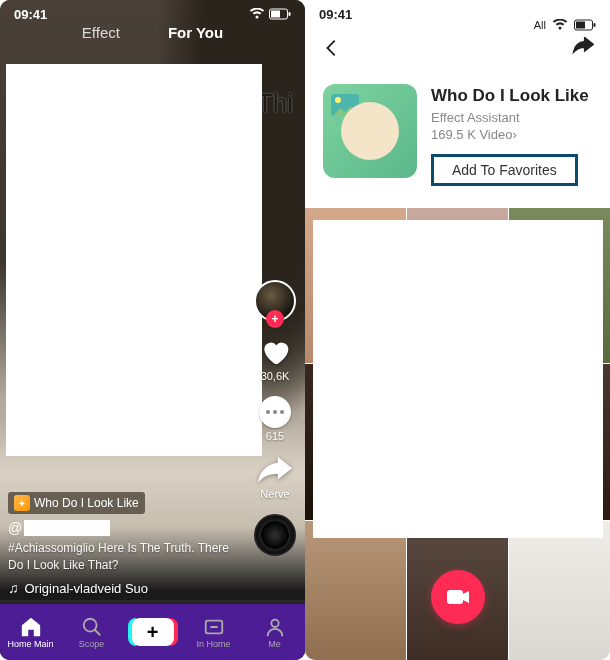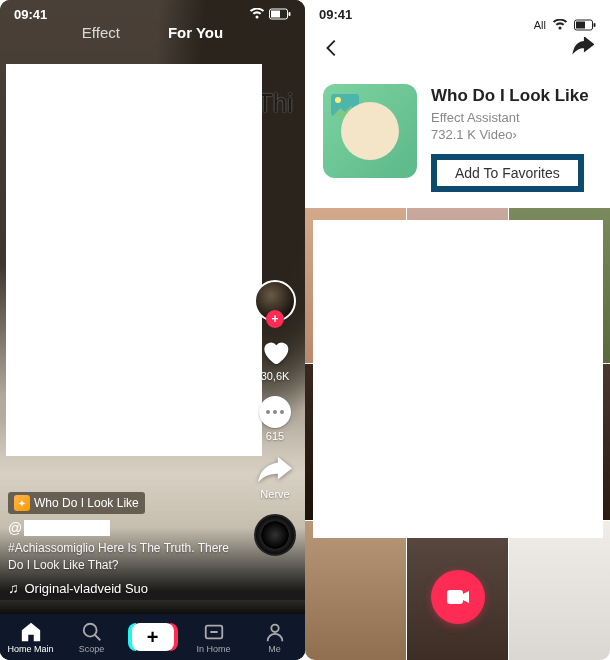--- a/index.html
+++ b/index.html
@@ -29,21 +29,21 @@
   .share-arrow-svg { width: 34px; height: 30px; fill: #fff; filter: drop-shadow(0 1px 2px rgba(0,0,0,0.4)); }
   .disc { width: 42px; height: 42px; border-radius: 50%; background: radial-gradient(circle, #333 0%, #000 50%, #222 52%, #000 80%, #333 100%); border: 2px solid #222; }
   .overlay-info { position: absolute; bottom: 64px; left: 8px; right: 70px; z-index: 11; color: #fff; }
   .effect-tag { display: inline-flex; align-items: center; gap: 4px; background: rgba(70,60,50,0.75); border-radius: 3px; padding: 3px 6px; font-size: 12px; margin-bottom: 6px; }
   .effect-icon-box { width: 16px; height: 16px; background: linear-gradient(135deg, #ffb74d, #ff9800); border-radius: 3px; display: flex; align-items: center; justify-content: center; font-size: 10px; }
   .username-row { display: flex; align-items: center; gap: 2px; font-size: 14px; margin-bottom: 4px; }
   .username-box { display: inline-block; width: 86px; height: 16px; background: #fff; }
   .caption { font-size: 12px; line-height: 1.4; color: rgba(255,255,255,0.95); margin-bottom: 6px; text-shadow: 0 1px 2px rgba(0,0,0,0.4); }
   .sound-row { display: flex; align-items: center; gap: 6px; font-size: 13px; color: #fff; text-shadow: 0 1px 2px rgba(0,0,0,0.4); }
   .note-icon { font-size: 14px; }
-  .bottom-nav { position: absolute; bottom: 0; left: 0; right: 0; height: 46px; background: #0f172a; display: flex; justify-content: space-around; align-items: center; z-index: 20; }
+  .bottom-nav { position: absolute; bottom: 0; left: 0; right: 0; height: 56px; background: #4c1d95; display: flex; justify-content: space-around; align-items: center; z-index: 20; }
   .nav-item { display: flex; flex-direction: column; align-items: center; gap: 1px; color: #aaa; font-size: 9px; flex: 1; }
   .nav-item.active { color: #fff; }
   .nav-icon-svg { width: 22px; height: 22px; fill: currentColor; }
   .create-btn { width: 42px; height: 28px; background: #fff; border-radius: 8px; display: flex; align-items: center; justify-content: center; position: relative; }
   .create-btn::before { content: ""; position: absolute; left: -4px; top: 0; bottom: 0; width: 8px; background: #25f4ee; border-radius: 8px 0 0 8px; z-index: -1; }
   .create-btn::after { content: ""; position: absolute; right: -4px; top: 0; bottom: 0; width: 8px; background: #fe2c55; border-radius: 0 8px 8px 0; z-index: -1; }
   .create-plus { color: #000; font-size: 20px; font-weight: 700; }
 
   
   .phone-right { background: #fff; }
@@ -55,21 +55,21 @@
   .effect-header { position: absolute; top: 84px; left: 0; right: 0; padding: 0 18px; display: flex; gap: 14px; z-index: 10; }
   .effect-thumb { width: 94px; height: 94px; border-radius: 12px; background: linear-gradient(135deg, #7dd3a0 0%, #5cb88a 100%); display: flex; align-items: center; justify-content: center; position: relative; overflow: hidden; }
   .thumb-inner { width: 58px; height: 58px; background: #f4e4c8; border-radius: 50%; position: relative; }
   .thumb-pic { position: absolute; top: 10px; left: 8px; width: 28px; height: 22px; background: #4db6ac; border-radius: 3px; }
   .thumb-pic::before { content: ""; position: absolute; top: 3px; left: 4px; width: 6px; height: 6px; background: #fff176; border-radius: 50%; }
   .thumb-pic::after { content: ""; position: absolute; bottom: 0; left: 2px; right: 2px; height: 10px; background: #81c784; clip-path: polygon(0 100%, 30% 20%, 50% 60%, 75% 0, 100% 100%); }
   .effect-meta { flex: 1; padding-top: 2px; }
   .effect-title { font-size: 17px; font-weight: 600; color: #222; margin-bottom: 4px; }
   .effect-author { font-size: 13px; color: #888; margin-bottom: 2px; }
   .effect-count { font-size: 13px; color: #888; margin-bottom: 12px; }
-  .fav-btn { display: inline-block; border: 6px solid #0c4a6e; padding: 5px 18px; font-size: 14px; color: #333; background: #fff; }
+  .fav-btn { display: inline-block; border: 3px solid #0c4a6e; padding: 5px 18px; font-size: 14px; color: #333; background: #fff; }
   .grid-wrap { position: absolute; top: 208px; left: 0; right: 0; bottom: 0; overflow: hidden; }
   .grid { display: grid; grid-template-columns: repeat(3, 1fr); gap: 1px; }
   .tile { width: 100%; aspect-ratio: 0.65; background: #888; position: relative; overflow: hidden; }
   .t1 { background: linear-gradient(to bottom, #d4a88a 0%, #b8896a 100%); }
   .t2 { background: linear-gradient(to bottom, #c9a89e 0%, #a8857a 100%); }
   .t3 { background: linear-gradient(to bottom, #7a8a5c 0%, #5a6a3c 100%); }
   .t4 { background: linear-gradient(to bottom, #3a2820 0%, #1a1108 100%); }
   .t5 { background: linear-gradient(to bottom, #c4a48c 0%, #9a7a62 100%); }
   .t6 { background: linear-gradient(to bottom, #4a3830 0%, #2a1a10 100%); }
   .t7 { background: linear-gradient(to bottom, #b89878 0%, #8a6a4a 100%); }
@@ -218,21 +218,21 @@
     </div>
 
     <div class="effect-header">
       <div class="effect-thumb">
         <div class="thumb-pic"></div>
         <div class="thumb-inner"></div>
       </div>
       <div class="effect-meta">
         <div class="effect-title">Who Do I Look Like</div>
         <div class="effect-author">Effect Assistant</div>
-        <div class="effect-count">732.1 K Video›</div>
+        <div class="effect-count">169.5 K Video›</div>
         <div class="fav-btn">Add To Favorites</div>
       </div>
     </div>
 
     <div class="grid-wrap">
       <div class="grid">
         <div class="tile t1"></div>
         <div class="tile t2"></div>
         <div class="tile t3"></div>
         <div class="tile t4"></div>

